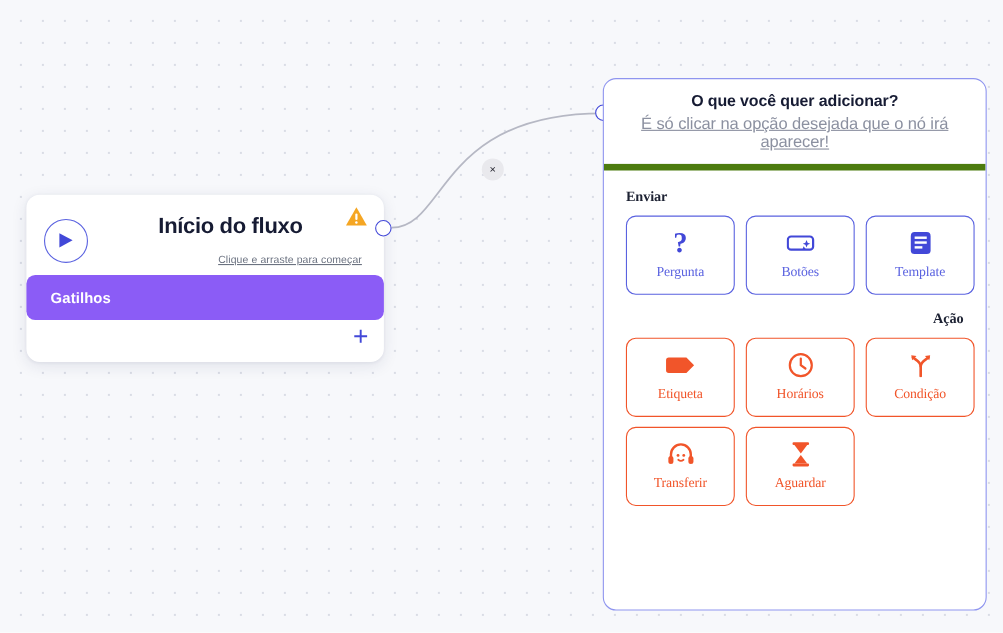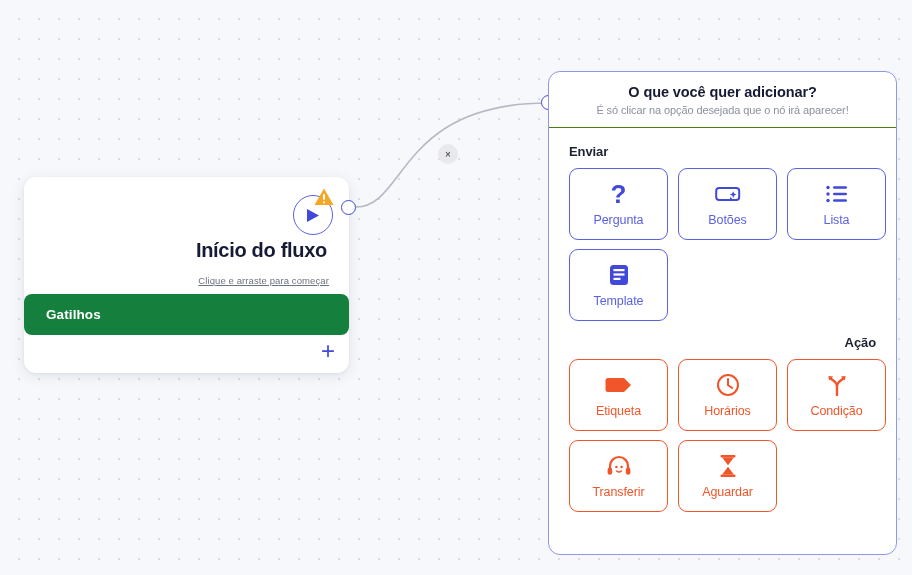--- a/index.html
+++ b/index.html
@@ -37,24 +37,23 @@
     top: 177px;
     width: 325px;
     background: #ffffff;
     border-radius: 12px;
     box-shadow: 0 3px 14px rgba(30, 40, 90, 0.10), 0 1px 3px rgba(30,40,90,0.06);
   }
 
   .node-head {
     position: relative;
     display: flex;
-    align-items: flex-end;
+    align-items: center;
     padding: 14px 16px 6px 16px;
     min-height: 64px;
-    flex-direction: column;
   }
 
   .play-circle {
     width: 40px;
     height: 40px;
     border-radius: 50%;
     border: 1.6px solid #5a62e0;
     display: flex;
     align-items: center;
     justify-content: center;
@@ -87,21 +86,21 @@
     letter-spacing: 0.1px;
   }
 
   .warn-icon {
     position: absolute;
     right: 14px;
     top: 10px;
   }
 
   .node-band {
-    background: #15803d;
+    background: #8b5cf6;
     color: #ffffff;
     font-size: 13.5px;
     font-weight: 700;
     padding: 13px 0 13px 22px;
     border-radius: 8px;
     margin: 2px 0 0 0;
     letter-spacing: 0.1px;
   }
 
   .node-foot {
@@ -160,41 +159,43 @@
     background: #ffffff;
     border: 1.3px solid #8f95ef;
     border-radius: 12px;
     overflow: hidden;
     display: flex;
     flex-direction: column;
   }
 
   .panel-header {
     padding: 12px 14px 11px 14px;
-    border-bottom: 1px solid #4d7c0f;
+    border-bottom: 6px solid #4d7c0f;
     text-align: center;
   }
 
   .panel-title {
     font-size: 14.5px;
     font-weight: 700;
     color: #161b33;
     letter-spacing: -0.1px;
   }
 
   .panel-sub {
     margin-top: 4px;
-    font-size: 11px;
+    font-size: 15px;
     color: #8b90a0;
     letter-spacing: -0.1px;
+    text-decoration: underline;
   }
 
   .panel-body {
     flex: 1;
     padding: 16px 20px 0 20px;
+    font-family: Liberation Serif, serif;
   }
 
   .section-label {
     font-size: 13px;
     font-weight: 700;
     color: #1d2233;
     margin-bottom: 9px;
     letter-spacing: -0.1px;
   }
 
@@ -305,33 +306,20 @@
           <span class="opt-icon">
             <svg width="26" height="20" viewBox="0 0 26 20">
               <rect x="1.2" y="4" width="23" height="12" rx="3" fill="none" stroke="#4248d8" stroke-width="2"></rect>
               <path d="M18.2 7.2 L19.2 9.6 L21.6 10.6 L19.2 11.6 L18.2 14 L17.2 11.6 L14.8 10.6 L17.2 9.6 Z" fill="#4248d8"></path>
               <path d="M15.5 12.8 L17.6 15.6 L14.6 15.8 Z" fill="#4248d8"></path>
             </svg>
           </span>
           <span class="opt-label">Botões</span>
         </div>
 
-        <div class="opt-card">
-          <span class="opt-icon">
-            <svg width="24" height="20" viewBox="0 0 24 20">
-              <circle cx="3" cy="3.5" r="1.7" fill="#4248d8"></circle>
-              <circle cx="3" cy="10" r="1.7" fill="#4248d8"></circle>
-              <circle cx="3" cy="16.5" r="1.7" fill="#4248d8"></circle>
-              <rect x="8" y="2.2" width="14" height="2.6" rx="1.3" fill="#4248d8"></rect>
-              <rect x="8" y="8.7" width="14" height="2.6" rx="1.3" fill="#4248d8"></rect>
-              <rect x="8" y="15.2" width="14" height="2.6" rx="1.3" fill="#4248d8"></rect>
-            </svg>
-          </span>
-          <span class="opt-label">Lista</span>
-        </div>
 
         <div class="opt-card">
           <span class="opt-icon">
             <svg width="22" height="24" viewBox="0 0 22 24">
               <rect x="2" y="2" width="18" height="20" rx="3.5" fill="#4248d8"></rect>
               <rect x="5.5" y="6" width="11" height="2.2" fill="#ffffff"></rect>
               <rect x="5.5" y="10.4" width="11" height="2.2" fill="#ffffff"></rect>
               <rect x="5.5" y="14.8" width="7" height="2.2" fill="#ffffff"></rect>
             </svg>
           </span>

